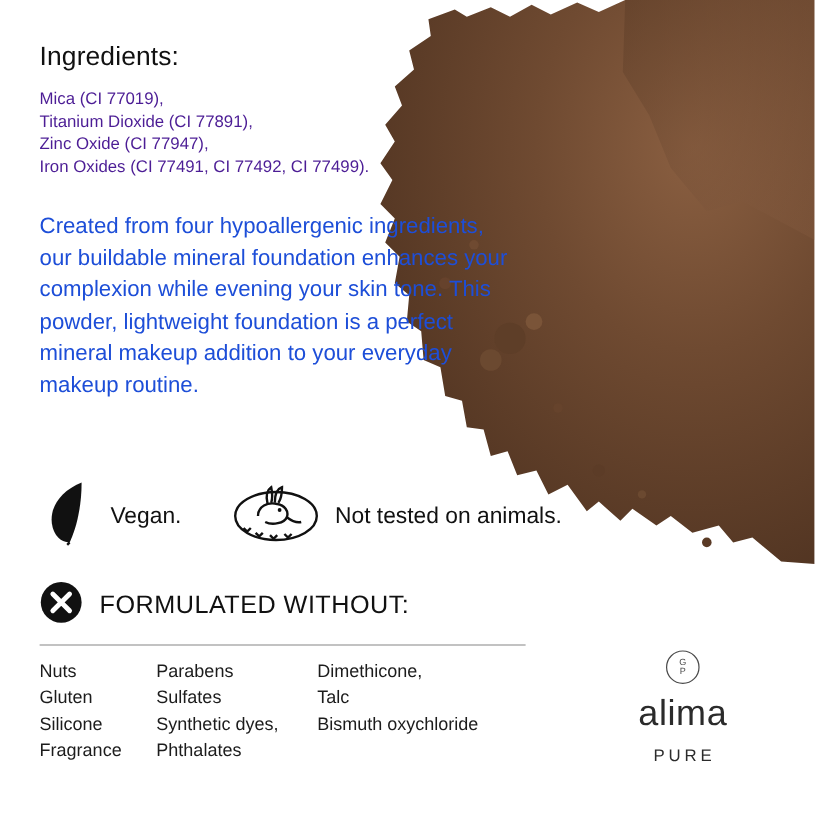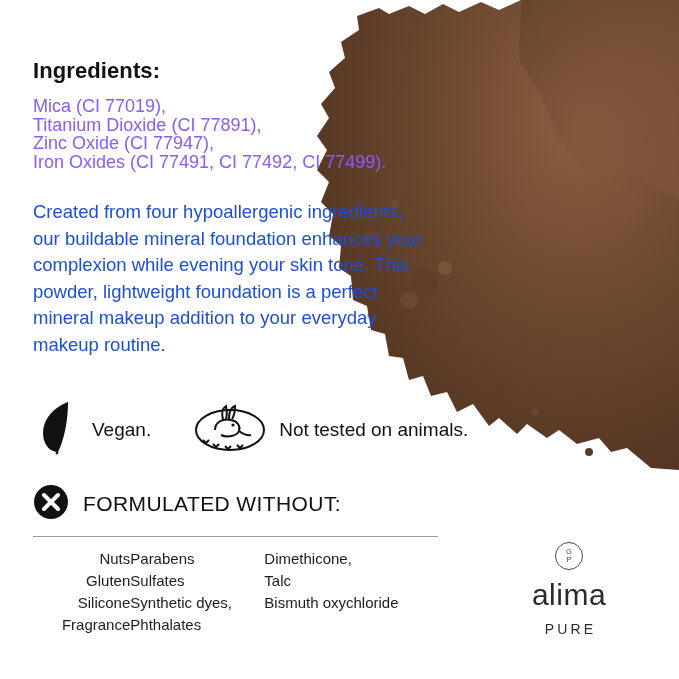--- a/index.html
+++ b/index.html
@@ -37,31 +37,31 @@
   
   .content {
     position: absolute;
     left: 33px;
     top: 0;
     width: 612px;
   }
 
   .ingredients-title {
     font-size: 22px;
-    font-weight: 700;
+    font-weight: 400;
     color: #111;
     margin: 0;
-    padding-top: 58px;
+    padding-top: 34px;
     letter-spacing: 0.1px;
   }
   .ingredients-list {
     margin: 13px 0 0 0;
-    font-size: 18px;
+    font-size: 14px;
     line-height: 18.5px;
-    color: #8b5cf6;
+    color: #4c1d95;
     max-width: 330px;
   }
   .ingredients-list div { white-space: nowrap; }
 
   .description {
     margin: 28px 0 0 0;
     font-size: 18.5px;
     line-height: 26.5px;
     color: #1d4ed8;
     max-width: 390px;
@@ -111,21 +111,21 @@
     width: 405px;
   }
   .fw-cols {
     display: flex;
     margin-top: 11px;
     font-size: 15px;
     line-height: 22px;
     color: #1c1c1c;
   }
   .fw-col { }
-  .fw-col.c1 { width: 98px; text-align: right; }
+  .fw-col.c1 { width: 98px; }
   .fw-col.c2 { width: 135px; }
   .fw-col.c3 { width: 180px; }
 
   
   .brand {
     position: absolute;
     right: 45px;
     bottom: 42px;
     text-align: center;
     width: 130px;

